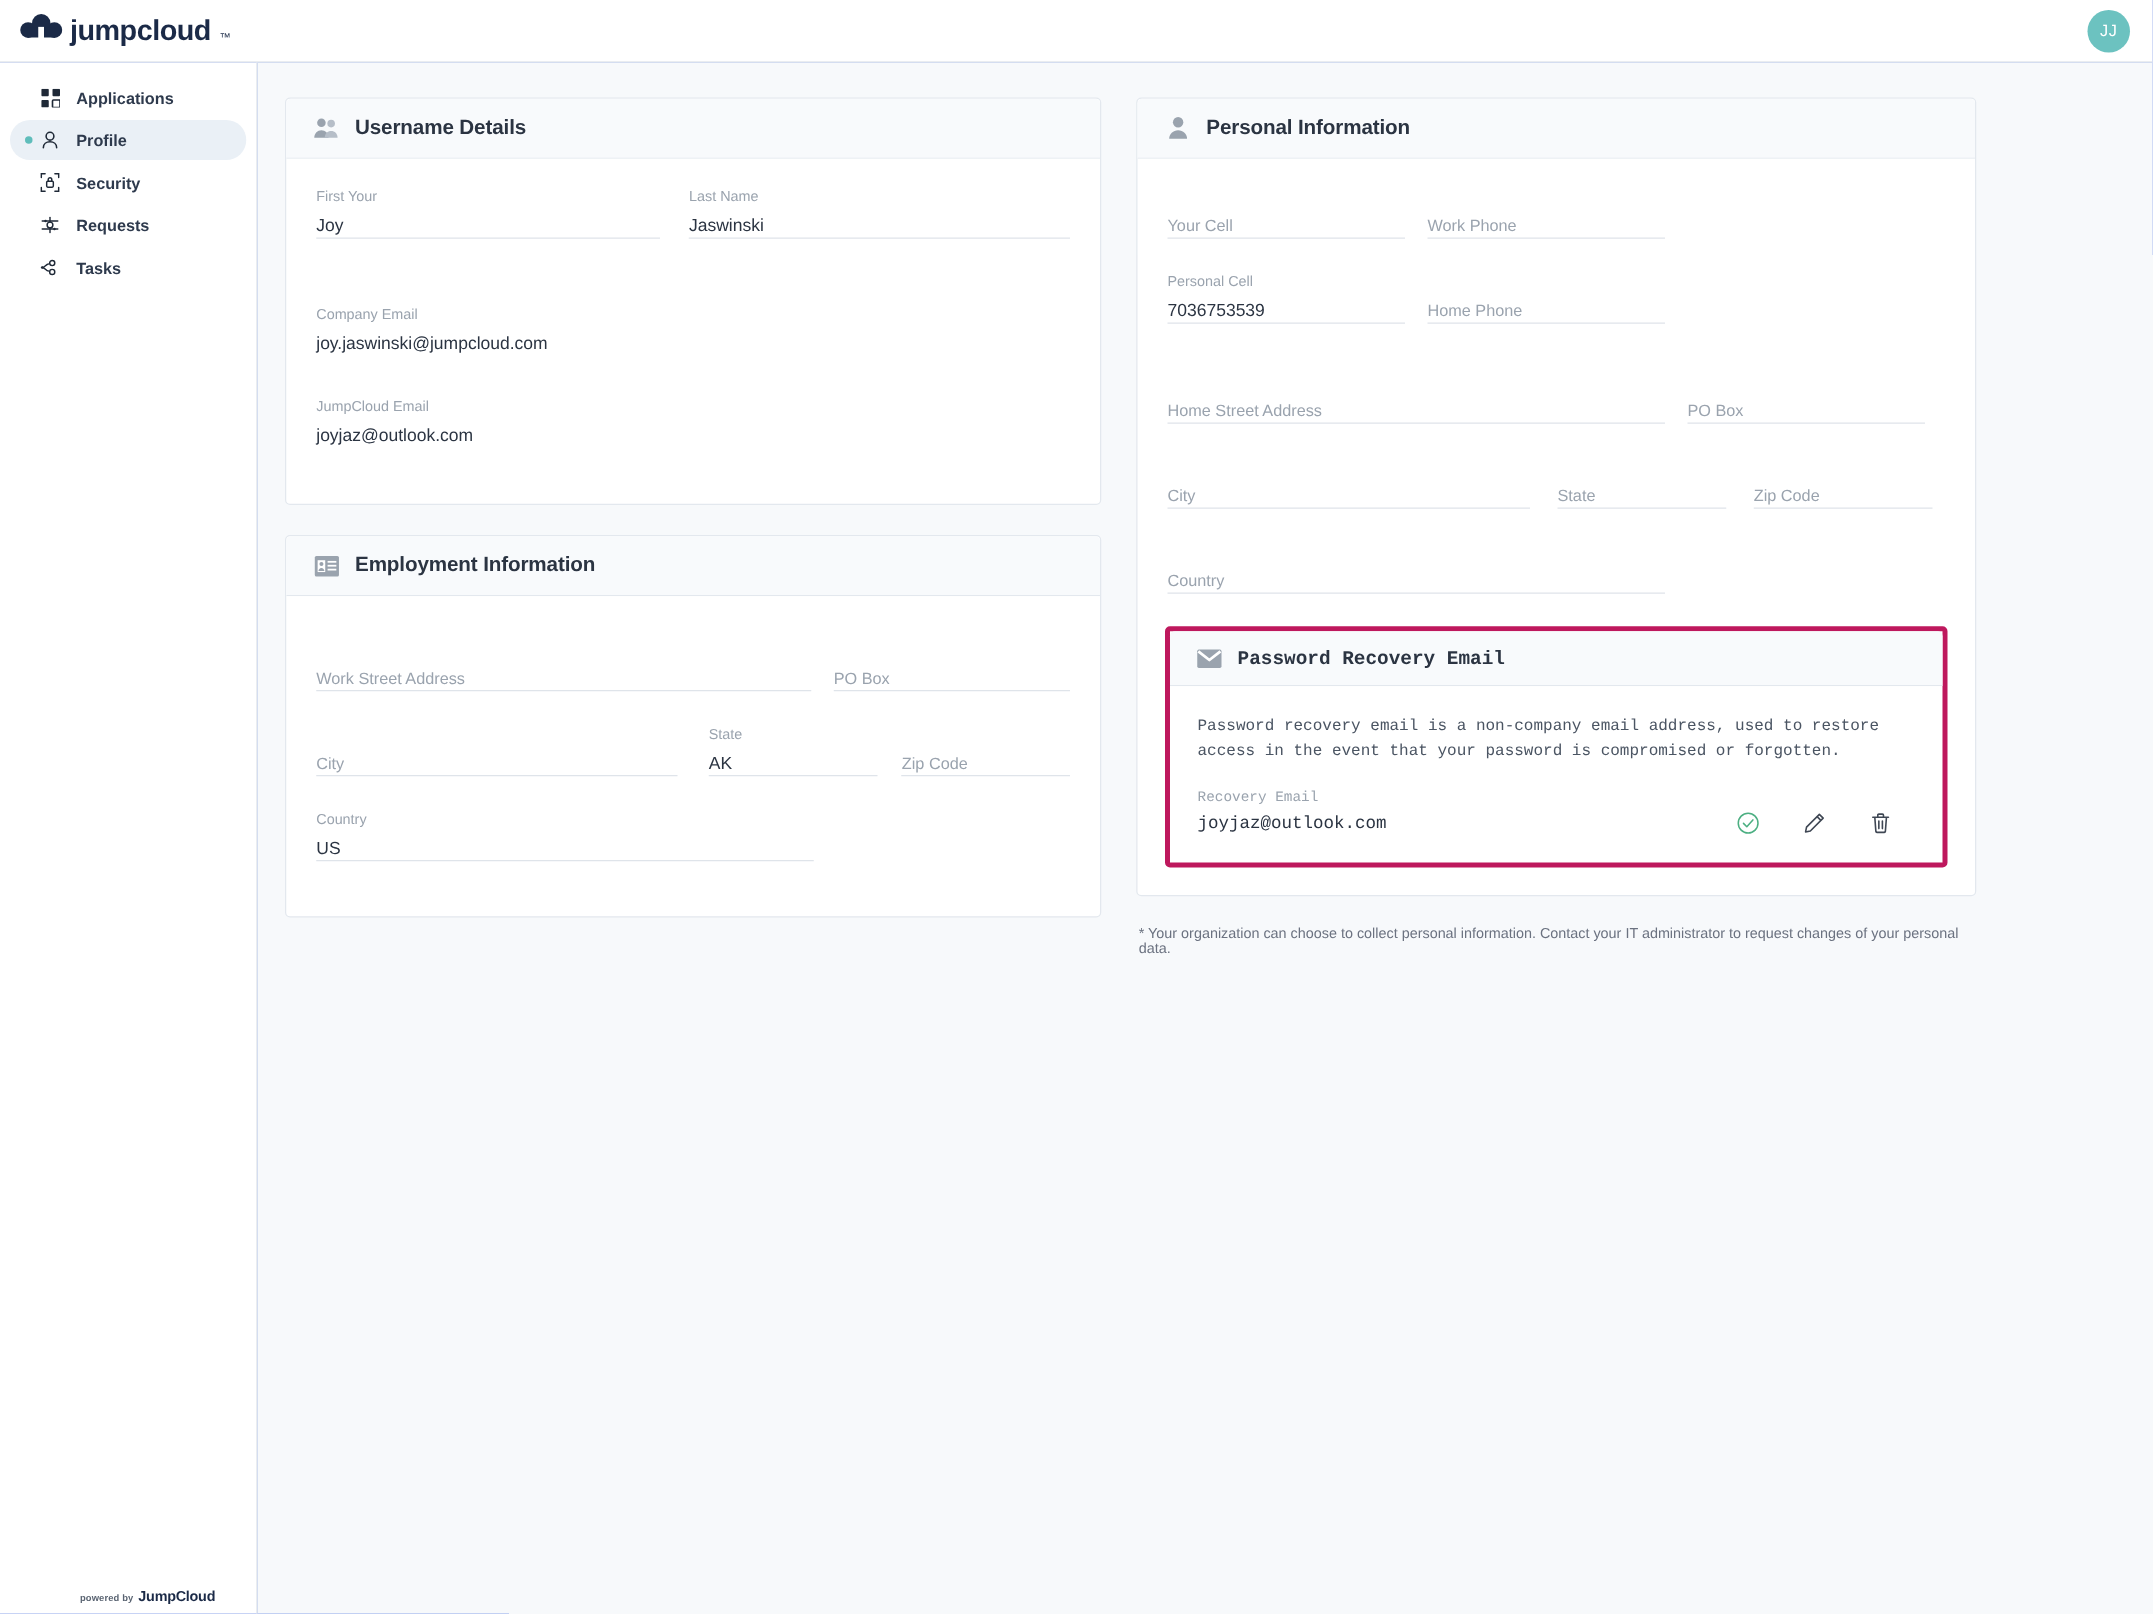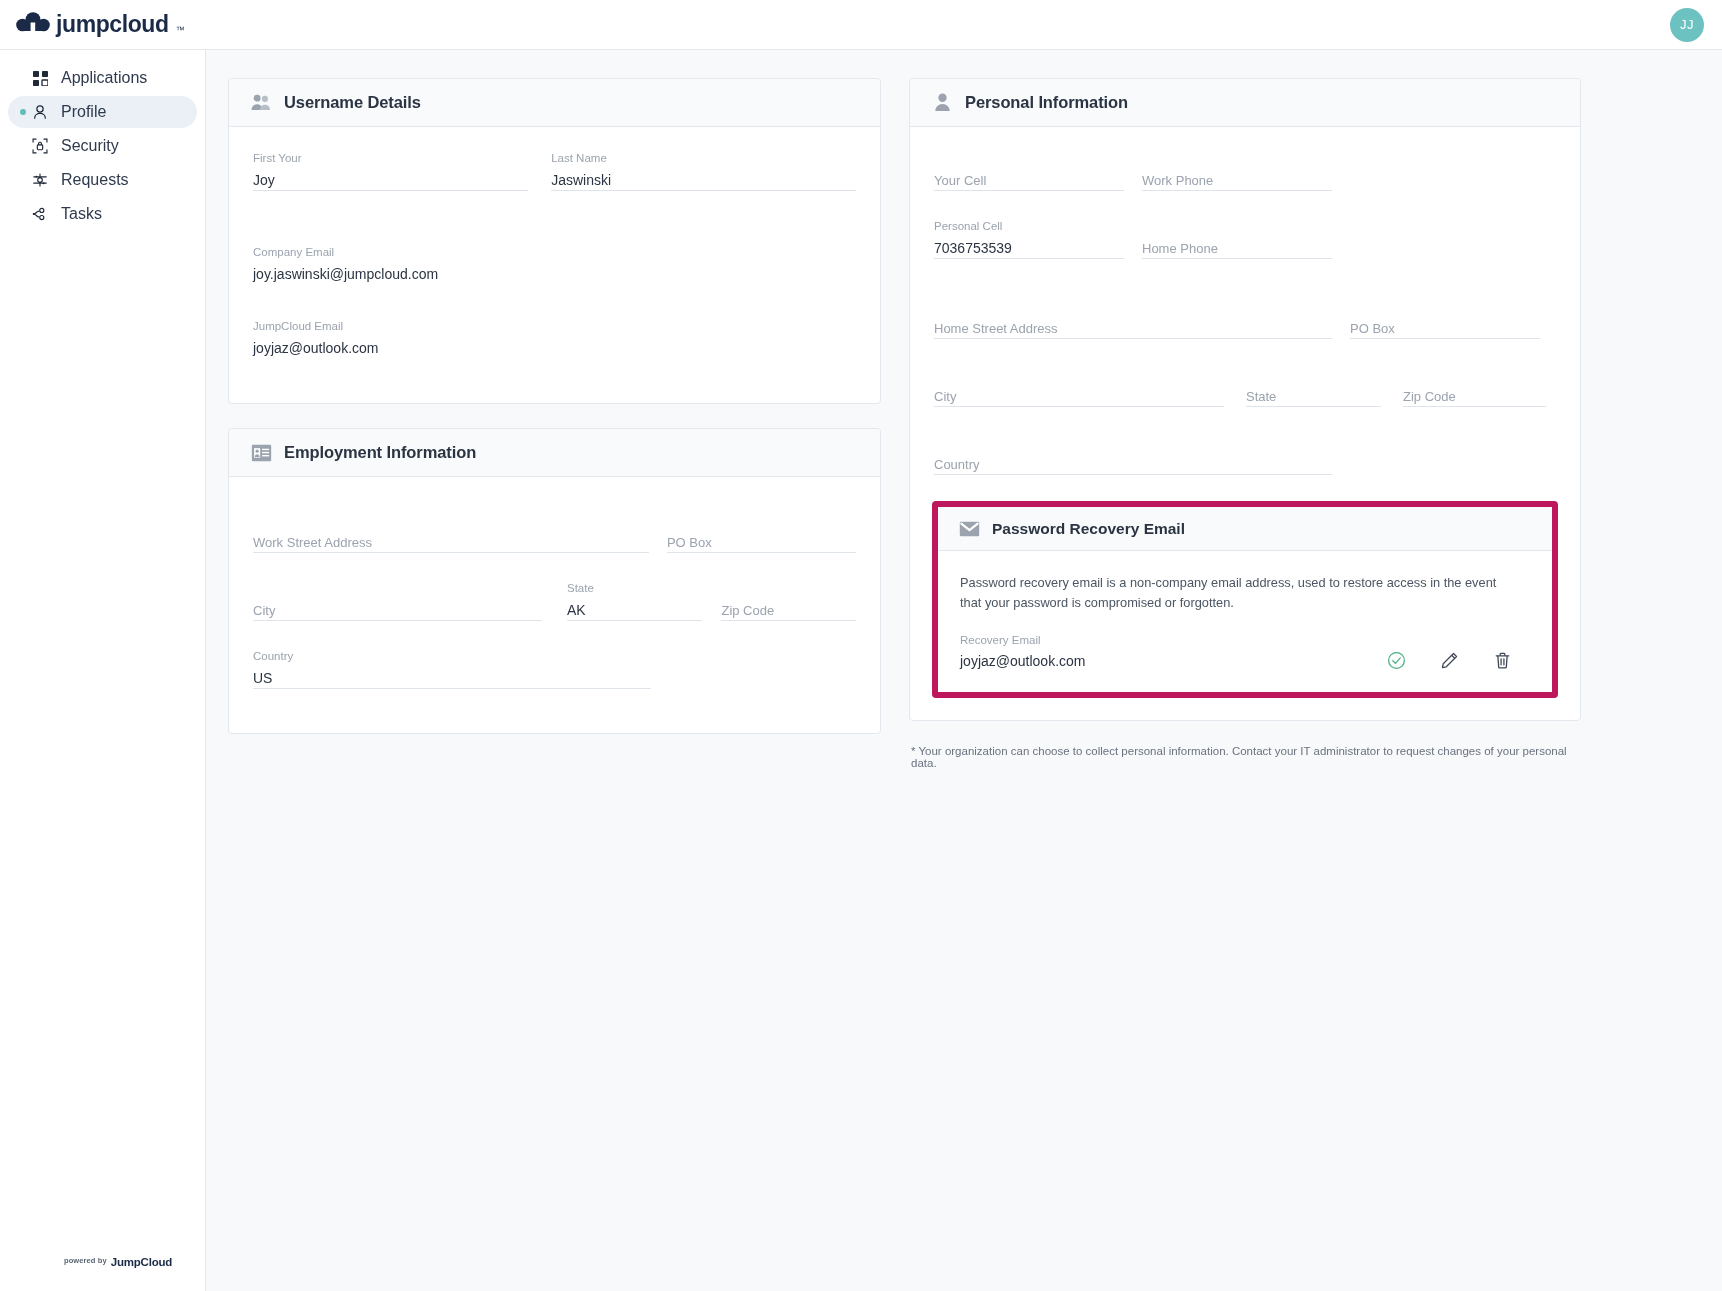--- a/index.html
+++ b/index.html
@@ -94,21 +94,22 @@
   .nav-item {
     position: relative;
     height: 32px;
     margin: 0 8px 2px 8px;
     border-radius: 16px;
     display: flex;
     align-items: center;
     padding-left: 12px;
     cursor: pointer;
     color: #2e3a4d;
-    font-size: 16px;
+    font-size: 13px;
+    font-weight: bold;
   }
   .nav-item.active { background: #eaf0f6; }
 
   .nav-dot {
     width: 6px;
     height: 6px;
     border-radius: 50%;
     background: #5fbdbb;
     margin-right: 5px;
     flex: 0 0 6px;
@@ -123,23 +124,23 @@
     align-items: center;
     justify-content: center;
     margin-right: 12px;
     flex: 0 0 18px;
     color: #1f2937;
   }
   .nav-label { line-height: 1; white-space: nowrap; }
 
   .sidebar-footer {
     margin-top: auto;
-    padding: 0 0 23px 64px;
-    display: flex;
-    align-items: flex-start;
+    padding: 0 0 7px 64px;
+    display: flex;
+    align-items: center;
     gap: 4px;
   }
   .pb-pre { font-size: 7.5px; color: #5a6472; font-weight: bold; letter-spacing: 0.1px; }
   .pb-name { font-size: 11.5px; color: #1b2a47; font-weight: bold; letter-spacing: -0.2px; }
 
   
   .main {
     flex: 1;
     background: #f7f9fb;
     padding: 28px 24px 0 22px;
@@ -218,23 +219,24 @@
   .field.empty .fvalue { color: transparent; }
 
   
   .vgap-14 { height: 14px; }
   .vgap-20 { height: 20px; }
   .vgap-26 { height: 26px; }
 
   
   .recovery-wrap { padding: 0 22px 22px 22px; }
   .recovery-card {
-    border: 6px solid #be185d;
+    border: 4px solid #be185d;
     border-radius: 4px;
     background: #ffffff;
+    font-family: Liberation Mono, monospace;
   }
   .recovery-head {
     height: 44px;
     background: #f8fafc;
     border-bottom: 1px solid #e3e8ee;
     display: flex;
     align-items: center;
     gap: 12px;
     padding-left: 20px;
     border-radius: 4px 4px 0 0;

